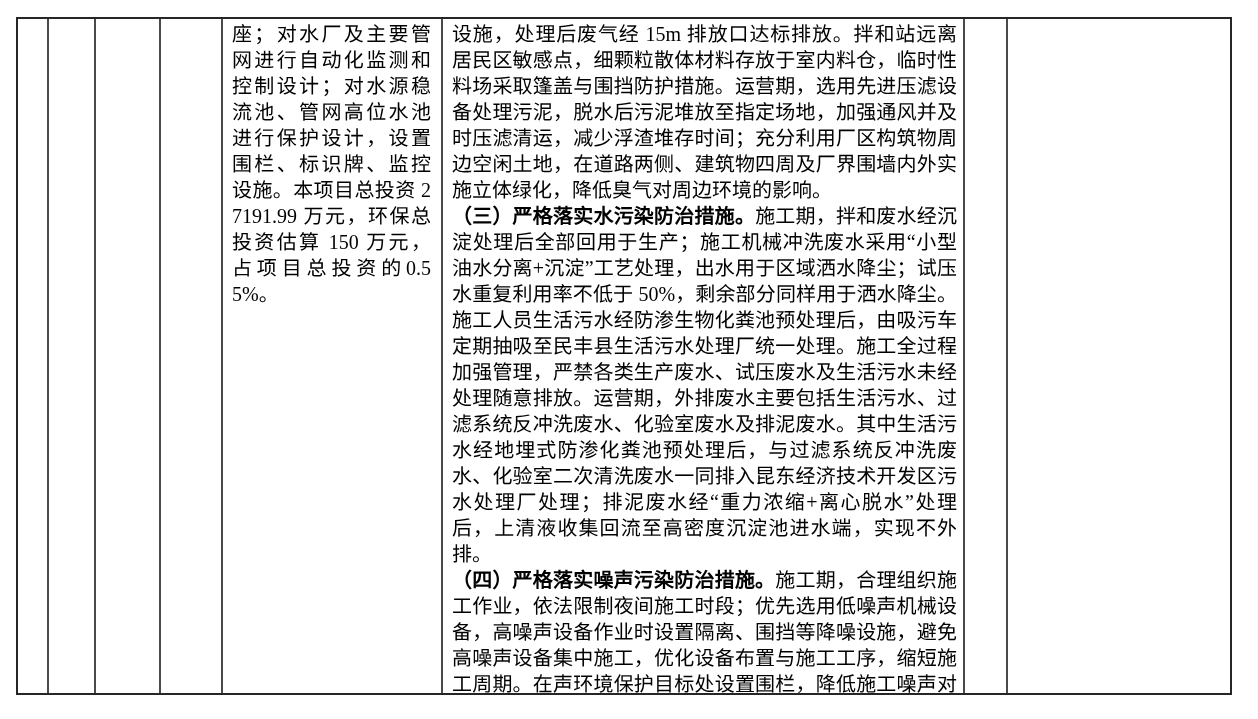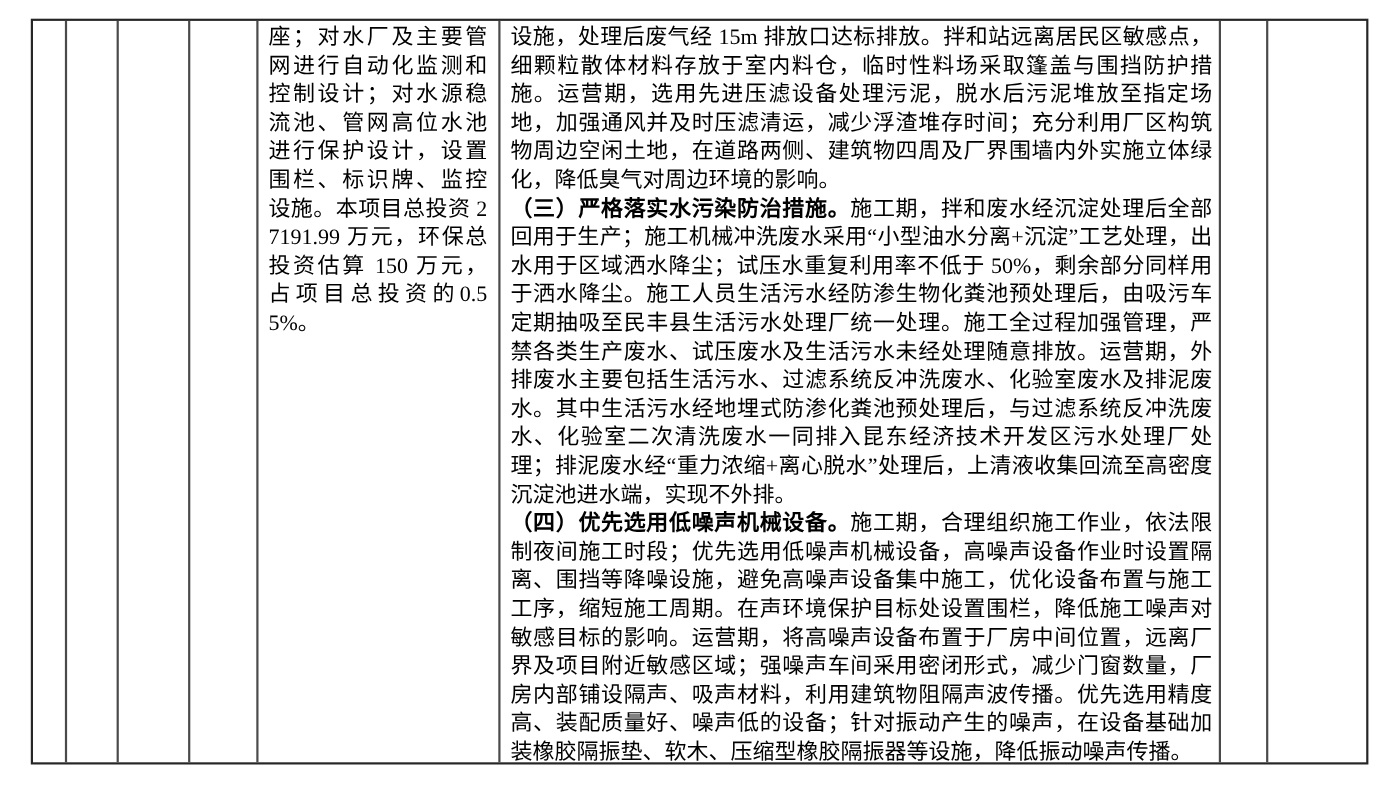--- a/index.html
+++ b/index.html
@@ -10,21 +10,21 @@
   body {
     width: 1258px;
     height: 719px;
     position: relative;
     overflow: hidden;
     font-family: "Liberation Serif", "DejaVu Serif", serif;
     color: #000000;
   }
   .doc-table {
     position: absolute;
-    left: 28px;
+    left: 16px;
     top: 17px;
     width: 1216px;
     height: 678px;
     box-sizing: border-box;
     border: 2px solid #262626;
     display: flex;
     flex-direction: row;
     background: #ffffff;
   }
   .col {
@@ -32,21 +32,21 @@
     border-right: 2px solid #4a4a4a;
     height: 100%;
     overflow: hidden;
   }
   .col:last-child { border-right: none; }
   .col-1 { width: 31px; }
   .col-2 { width: 47px; }
   .col-3 { width: 65px; }
   .col-4 { width: 62px; }
   .col-invest { width: 220px; }
-  .col-measures { width: 655px; }
+  .col-measures { width: 522px; }
   .col-7 { width: 43px; }
   .col-8 { flex: 1; }
   .cell-text {
     font-size: 20px;
     line-height: 26px;
     text-align: justify;
     text-justify: inter-ideograph;
     word-break: break-all;
   }
   .col-invest .cell-text {
@@ -75,19 +75,19 @@
   <div class="col col-invest">
     <div class="cell-text">
       <p>座；对水厂及主要管网进行自动化监测和控制设计；对水源稳流池、管网高位水池进行保护设计，设置围栏、标识牌、监控设施。本项目总投资 27191.99 万元，环保总投资估算 150 万元，占项目总投资的0.55%。</p>
     </div>
   </div>
 
   <div class="col col-measures">
     <div class="cell-text">
       <p><span>设施，处理后废气经 15m 排放口达标排放。拌和站远离居民区敏感点，细颗粒散体材料存放于室内料仓，临时性料场采取篷盖与围挡防护措施。运营期，选用先进压滤设备处理污泥，脱水后污泥堆放至指定场地，加强通风并及时压滤清运，减少浮渣堆存时间；充分利用厂区构筑物周边空闲土地，在道路两侧、建筑物四周及厂界围墙内外实施立体绿化，降低臭气对周边环境的影响。</span></p>
       <p><strong>（三）严格落实水污染防治措施。</strong><span>施工期，拌和废水经沉淀处理后全部回用于生产；施工机械冲洗废水采用“小型油水分离+沉淀”工艺处理，出水用于区域洒水降尘；试压水重复利用率不低于 50%，剩余部分同样用于洒水降尘。施工人员生活污水经防渗生物化粪池预处理后，由吸污车定期抽吸至民丰县生活污水处理厂统一处理。施工全过程加强管理，严禁各类生产废水、试压废水及生活污水未经处理随意排放。运营期，外排废水主要包括生活污水、过滤系统反冲洗废水、化验室废水及排泥废水。其中生活污水经地埋式防渗化粪池预处理后，与过滤系统反冲洗废水、化验室二次清洗废水一同排入昆东经济技术开发区污水处理厂处理；排泥废水经“重力浓缩+离心脱水”处理后，上清液收集回流至高密度沉淀池进水端，实现不外排。</span></p>
-      <p><strong>（四）优先选用低噪声机械设备。</strong><span>施工期，合理组织施工作业，依法限制夜间施工时段；优先选用低噪声机械设备，高噪声设备作业时设置隔离、围挡等降噪设施，避免高噪声设备集中施工，优化设备布置与施工工序，缩短施工周期。在声环境保护目标处设置围栏，降低施工噪声对敏感目标的影响。运营期，将高噪声设备布置于厂房中间位置，远离厂界及项目附近敏感区域；强噪声车间采用密闭形式，减少门窗数量，厂房内部铺设隔声、吸声材料，利用建筑物阻隔声波传播。优先选用精度高、装配质量好、噪声低的设备；针对振动产生的噪声，在设备基础加装橡胶隔振垫、软木、压缩型橡胶隔振器等设施，降低振动噪声传播。</span></p>
+      <p><strong>（四）严格落实噪声污染防治措施。</strong><span>施工期，合理组织施工作业，依法限制夜间施工时段；优先选用低噪声机械设备，高噪声设备作业时设置隔离、围挡等降噪设施，避免高噪声设备集中施工，优化设备布置与施工工序，缩短施工周期。在声环境保护目标处设置围栏，降低施工噪声对敏感目标的影响。运营期，将高噪声设备布置于厂房中间位置，远离厂界及项目附近敏感区域；强噪声车间采用密闭形式，减少门窗数量，厂房内部铺设隔声、吸声材料，利用建筑物阻隔声波传播。优先选用精度高、装配质量好、噪声低的设备；针对振动产生的噪声，在设备基础加装橡胶隔振垫、软木、压缩型橡胶隔振器等设施，降低振动噪声传播。</span></p>
     </div>
   </div>
 
   <div class="col col-7"></div>
   <div class="col col-8"></div>
 </div>
 
 </body></html>

